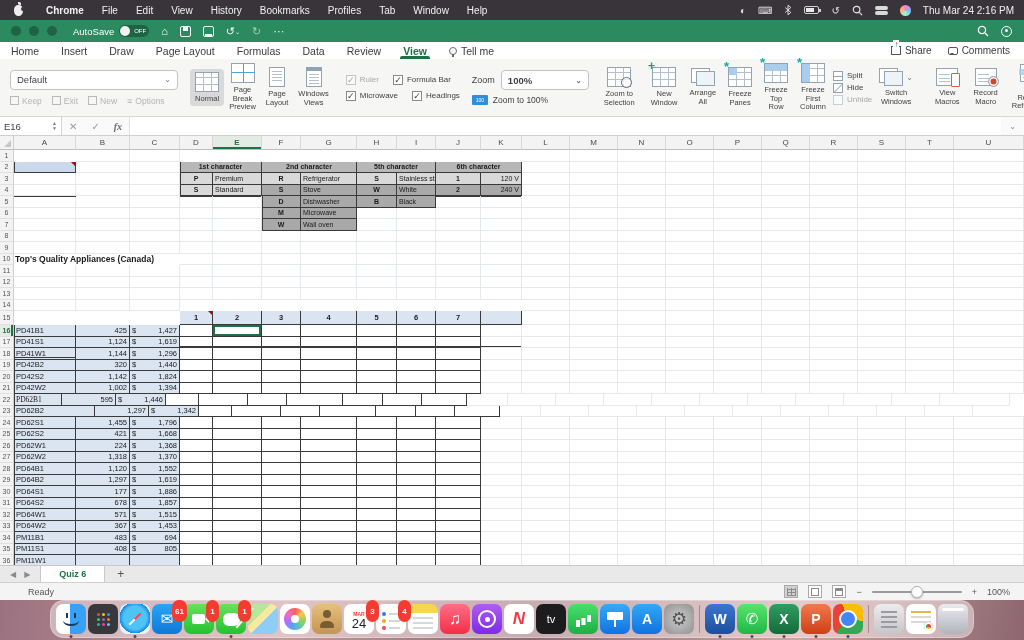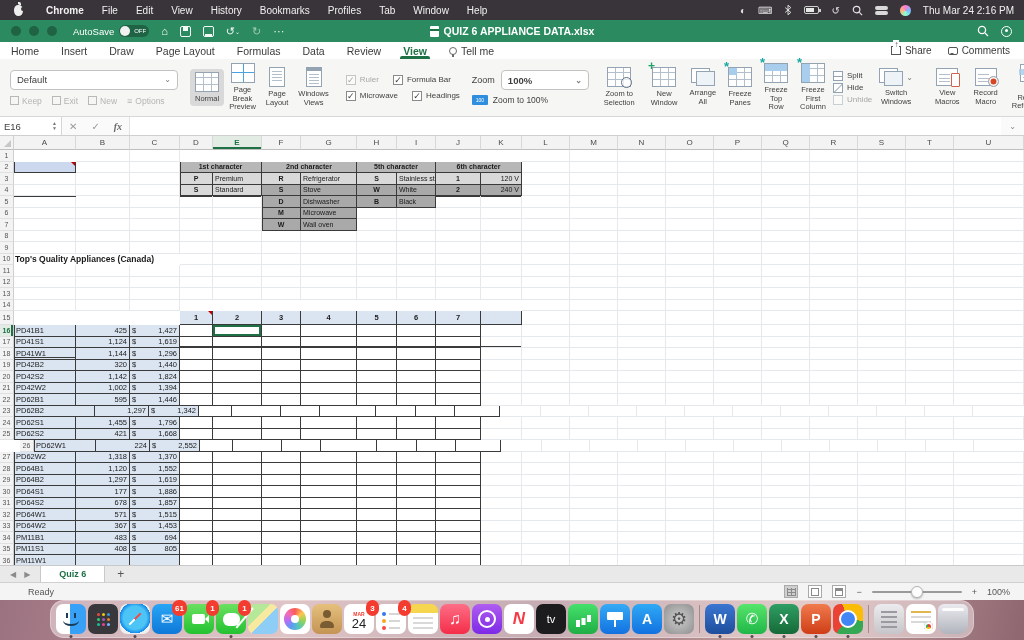--- a/index.html
+++ b/index.html
@@ -158,21 +158,21 @@
   .vico .vp { width:8px; height:8px; border:1px solid #8a8a8a; }
   .vico .vb { width:8px; height:8px; border:1px solid #8a8a8a; border-top:3px solid #8a8a8a; }
   .slider { width:90px; height:2px; background:#9a9a9a; border-radius:1px; position:relative; }
   .knob { position:absolute; left:50%; top:50%; transform:translate(-50%,-50%); width:12px; height:12px; border-radius:50%; background:#fdfdfd; border:1px solid #b5b5b5; box-shadow:0 1px 2px rgba(0,0,0,.25); }
 
   
   #desktop { position:absolute; top:600px; left:0; width:1024px; height:40px; background:linear-gradient(100deg,#9b7280 0%,#c39a9b 28%,#8f6a74 52%,#caa6a2 78%,#8d6670 100%); }
   #dock { position:absolute; left:50%; transform:translateX(-50%); bottom:2px; height:38px; background:rgba(252,240,242,.5); border:1px solid rgba(255,255,255,.3); border-radius:14px; display:flex; align-items:center; gap:2px; padding:0 5px; }
   .dk { position:relative; width:30px; height:30px; border-radius:7px; flex:none; display:flex; align-items:center; justify-content:center; font-weight:700; font-size:14px; color:#fff; }
   .dk-sep { width:1px; height:28px; background:rgba(60,40,45,.35); margin:0 3px; flex:none; }
-  .badge { position:absolute; top:-4px; right:-5px; min-width:13px; height:16px; border-radius:7px; background:#f33b30; color:#fff; font-size:8px; font-weight:700; display:flex; align-items:center; justify-content:center; padding:0 3px; z-index:2; }
+  .badge { position:absolute; top:-4px; right:-5px; min-width:13px; height:22px; border-radius:7px; background:#f33b30; color:#fff; font-size:8px; font-weight:700; display:flex; align-items:center; justify-content:center; padding:0 3px; z-index:2; }
   .dot { position:absolute; bottom:-4px; left:50%; transform:translateX(-50%); width:3px; height:3px; border-radius:50%; background:rgba(30,20,25,.7); }
   .dk-finder { background:linear-gradient(90deg,#fff 0 46%,#36a1f7 46%); }
   .dk-finder::after { content:''; position:absolute; bottom:8px; left:7px; right:7px; height:9px; border-bottom:2px solid #1d3b56; border-radius:50%; }
   .dk-finder::before { content:''; position:absolute; top:9px; left:10px; width:2px; height:5px; background:#1d3b56; box-shadow:8px 0 0 #1d3b56; }
   .dk-launchpad { background:#38383c; }
   .dk-launchpad::before { content:''; position:absolute; left:9px; top:9px; width:3px; height:3px; border-radius:50%; background:#e74c3c; box-shadow:5px 0 0 #f1c40f,10px 0 0 #3498db,0 5px 0 #2ecc71,5px 5px 0 #9b59b6,10px 5px 0 #e67e22,0 10px 0 #1abc9c,5px 10px 0 #e84393,10px 10px 0 #74b9ff; }
   .dk-safari { background:radial-gradient(circle at 50% 46%,#4cc4f5 0 52%,#1288e8 70%,#f0f0f0 71%); }
   .dk-safari::after { content:''; position:absolute; left:14px; top:7px; width:2px; height:16px; background:linear-gradient(#ff4438 0 50%,#fff 50%); transform:rotate(45deg); }
   .dk-mail { background:linear-gradient(#29a5f5,#0e78d8); font-size:15px; font-weight:400; }
   .dk-facetime { background:linear-gradient(#6ae05f,#23c231); }
@@ -275,24 +275,20 @@
   <span class="tbico">⌂</span>
   <span class="tbico">
       <span class="ico-box ico-save"></span>
     </span>
   <span class="tbico">
       <span class="ico-box ico-print"></span>
     </span>
   <span class="tbico">↺<span style="font-size:6px">⌄</span></span>
   <span class="tbico" style="opacity:.55">↻</span>
   <span class="tbico">···</span>
-  <span id="tb-title">
-    <span class="docico"></span>
-    <span>QUIZ 6 APPLIANCE DATA.xlsx</span>
-  </span>
   <span id="tb-right">
     <svg width="12" height="12" viewBox="0 0 12 12">
         <circle cx="5" cy="5" r="3.6" stroke="#fff" stroke-width="1.3" fill="none"></circle>
         <line x1="8" y1="8" x2="11" y2="11" stroke="#fff" stroke-width="1.3"></line>
       </svg>
     <span class="person"></span>
   </span>
 </div>
 
 <div id="tabrow">
@@ -1012,21 +1008,21 @@
       <div class="cell" style="width: 48px;"></div>
       <div class="cell" style="width: 48px;"></div>
       <div class="cell" style="width: 48px;"></div>
       <div class="cell" style="width: 48px;"></div>
       <div class="cell" style="width: 48px;"></div>
       <div class="cell" style="width: 48px;"></div>
       <div class="cell" style="width: 70px;"></div>
     </div>
     <div class="shr" style="height: 11.5px;">
       <div class="rh">22</div>
-      <div class="cell blue bb bl pl" style="width: 62px;">PD62B1</div>
+      <div class="cell blue bb bl pl" style="width: 48px; font-family: Liberation Serif, serif;">PD62B1</div>
       <div class="cell blue bb ta-r" style="width: 54px;">595</div>
       <div class="cell blue bb price" style="width: 50px;">
         <span>$</span>
         <span>1,446</span>
       </div>
       <div class="cell bb" style="width: 33px;"></div>
       <div class="cell bb" style="width: 49px;"></div>
       <div class="cell bb" style="width: 39px;"></div>
       <div class="cell bb" style="width: 56px;"></div>
       <div class="cell bb" style="width: 40px;"></div>
@@ -1118,27 +1114,27 @@
       <div class="cell" style="width: 48px;"></div>
       <div class="cell" style="width: 48px;"></div>
       <div class="cell" style="width: 48px;"></div>
       <div class="cell" style="width: 48px;"></div>
       <div class="cell" style="width: 48px;"></div>
       <div class="cell" style="width: 48px;"></div>
       <div class="cell" style="width: 48px;"></div>
       <div class="cell" style="width: 48px;"></div>
       <div class="cell" style="width: 70px;"></div>
     </div>
-    <div class="shr" style="height: 11.5px; padding-left: 20px;">
+    <div class="shr" style="height: 11.5px;">
       <div class="rh">26</div>
       <div class="cell blue bb bl pl" style="width: 62px;">PD62W1</div>
       <div class="cell blue bb ta-r" style="width: 54px;">224</div>
       <div class="cell blue bb price" style="width: 50px;">
         <span>$</span>
-        <span>2,552</span>
+        <span>1,368</span>
       </div>
       <div class="cell bb" style="width: 33px;"></div>
       <div class="cell bb" style="width: 49px;"></div>
       <div class="cell bb" style="width: 39px;"></div>
       <div class="cell bb" style="width: 56px;"></div>
       <div class="cell bb" style="width: 40px;"></div>
       <div class="cell bb" style="width: 39px;"></div>
       <div class="cell bb" style="width: 45px;"></div>
       <div class="cell" style="width: 41px;"></div>
       <div class="cell" style="width: 48px;"></div>

